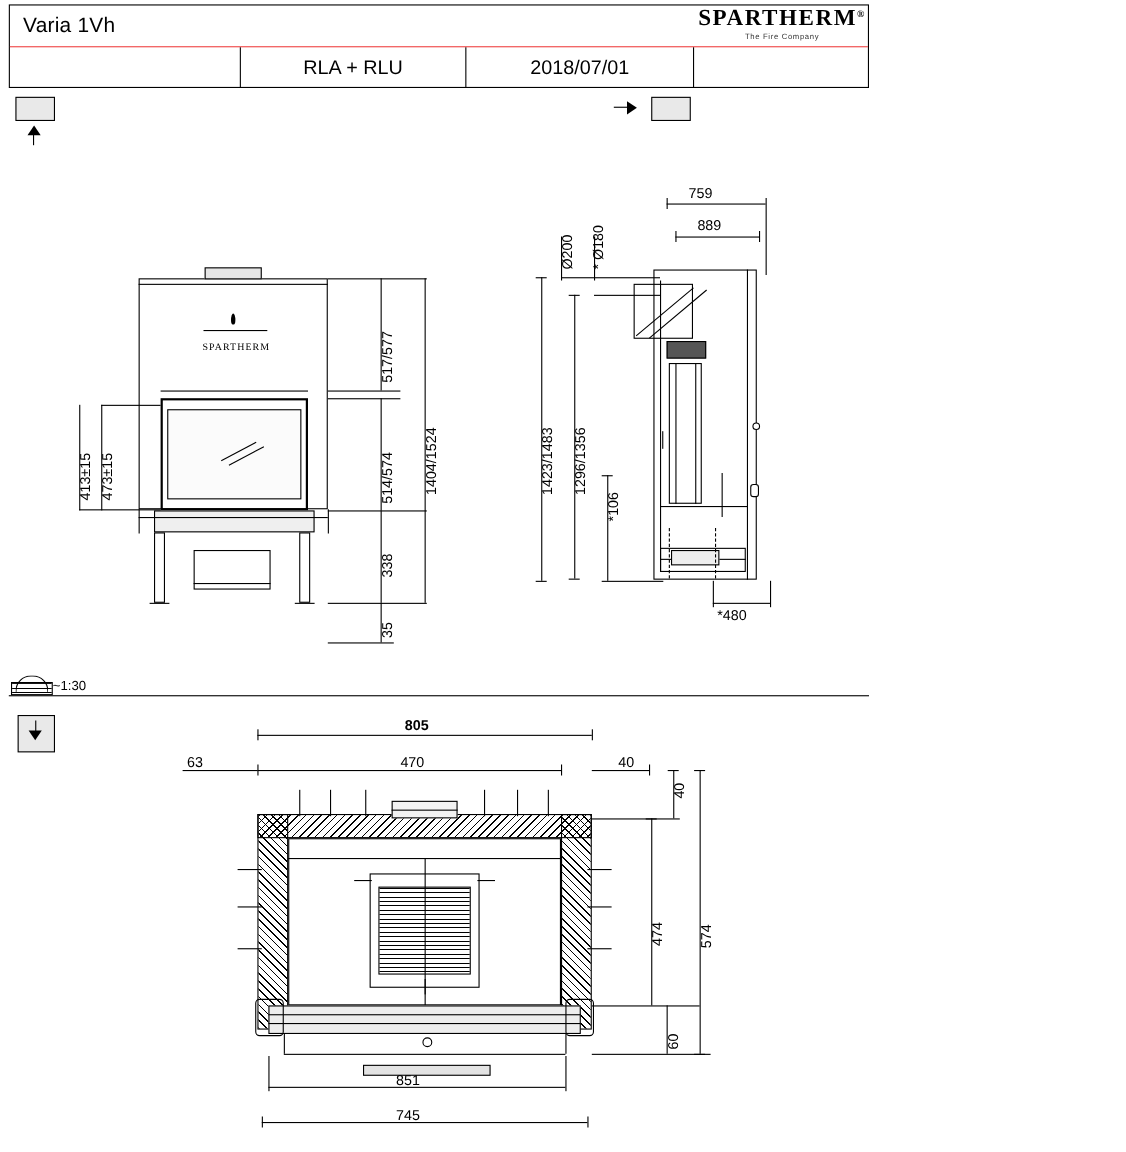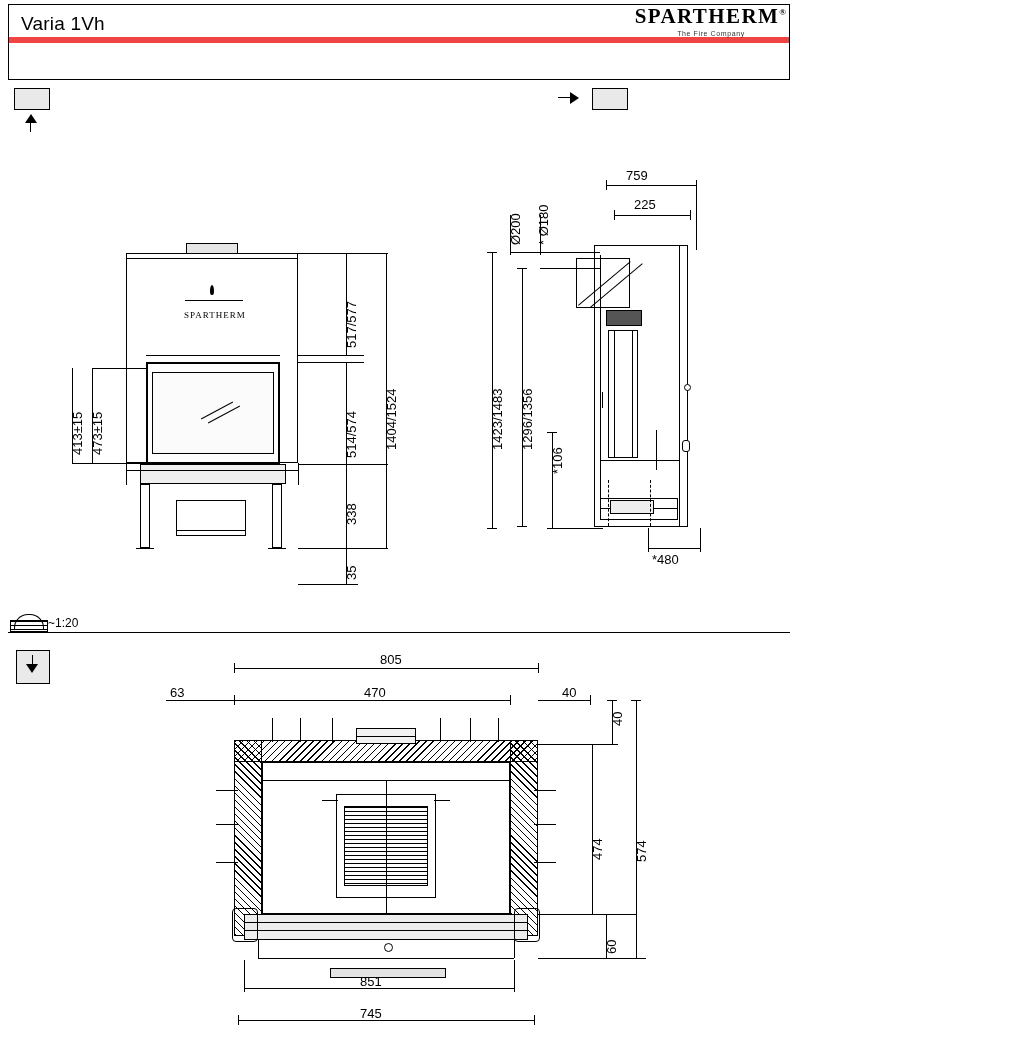--- a/index.html
+++ b/index.html
@@ -1,21 +1,21 @@
 <!DOCTYPE html>
 <html><head>
 <meta charset="utf-8">
 <style>
   html,body{margin:0;padding:0;background:#ffffff;}
   body{width:1024px;height:1047px;position:relative;font-family:"Liberation Sans",sans-serif;color:#000;overflow:hidden;}
   .sheet{position:absolute;left:0;top:0;width:1024px;height:1047px;}
 
   
   .titleblock{position:absolute;left:8px;top:4px;width:782px;height:76px;border:1px solid #000;box-sizing:border-box;}
-  .tb-row1{position:absolute;left:0;top:0;width:100%;height:38px;border-bottom:6px solid #ef4444;box-sizing:border-box;}
+  .tb-row1{position:absolute;left:0;top:0;width:100%;height:38px;border-bottom:1px solid #ef4444;box-sizing:border-box;}
   .tb-title{position:absolute;left:12px;top:8px;font-size:19px;letter-spacing:.2px;}
   .tb-row2{position:absolute;left:0;top:38px;width:100%;height:37px;}
   .tb-c1{position:absolute;left:0;top:0;width:210px;height:37px;border-right:1px solid #000;box-sizing:border-box;}
   .tb-c2{position:absolute;left:210px;top:0;width:205px;height:37px;border-right:1px solid #000;box-sizing:border-box;display:flex;align-items:center;justify-content:center;font-size:18px;}
   .tb-c3{position:absolute;left:415px;top:0;width:207px;height:37px;border-right:1px solid #000;box-sizing:border-box;display:flex;align-items:center;justify-content:center;font-size:18px;}
   .tb-logo{position:absolute;left:622px;top:-38px;width:160px;height:75px;display:flex;flex-direction:column;align-items:center;justify-content:center;}
   .logo-flame{width:26px;height:30px;position:relative;}
   .logo-word{font-family:"Liberation Serif",serif;font-size:21px;letter-spacing:1.4px;font-weight:700;margin-top:1px;}
   .logo-reg{font-size:9px;vertical-align:super;}
   .logo-sub{font-size:7px;letter-spacing:.6px;color:#333;margin-top:1px;}
@@ -46,20 +46,25 @@
 </style>
 </head>
 <body>
 
 <div class="sheet">
 
   <div class="titleblock">
     <div class="tb-row1">
       <div class="tb-title">Varia 1Vh</div>
     </div>
+    <div class="tb-row2">
+      <div class="tb-c1"></div>
+      <div class="tb-c2">RLA + RLU</div>
+      <div class="tb-c3">2018/07/01</div>
+    </div>
     <div class="tb-logo">
       <div class="logo-flame">
         
       </div>
       <div class="logo-word"><span>SPARTHERM</span><span class="logo-reg">®</span></div>
       <div class="logo-sub">The Fire Company</div>
     </div>
   </div>
 
   <div class="icon-box" style="left:14px;top:88px;width:34px;height:20px;"></div>
@@ -162,21 +167,21 @@
     <div class="dim vert" style="left:508px;top:245px;">Ø200</div>
     <div class="dim vert" style="left:536px;top:245px;">* Ø180</div>
 
     <div class="ln h1" style="left:606px;top:185px;width:90px;"></div>
     <div class="ln v1" style="left:606px;top:180px;height:10px;"></div>
     <div class="ln v1" style="left:696px;top:180px;height:10px;"></div>
     <div class="dim" style="left:626px;top:168px;">759</div>
     <div class="ln h1" style="left:614px;top:215px;width:76px;"></div>
     <div class="ln v1" style="left:614px;top:210px;height:10px;"></div>
     <div class="ln v1" style="left:690px;top:210px;height:10px;"></div>
-    <div class="dim" style="left:634px;top:197px;">225</div>
+    <div class="dim" style="left:634px;top:197px;">889</div>
     <div class="ln v1" style="left:696px;top:190px;height:60px;"></div>
 
     <div class="ln v1" style="left:492px;top:252px;height:276px;"></div>
     <div class="ln h1" style="left:487px;top:252px;width:10px;"></div>
     <div class="ln h1" style="left:487px;top:528px;width:10px;"></div>
     <div class="dim vert" style="left:490px;top:450px;">1423/1483</div>
 
     <div class="ln v1" style="left:522px;top:268px;height:258px;"></div>
     <div class="ln h1" style="left:517px;top:268px;width:10px;"></div>
     <div class="ln h1" style="left:517px;top:526px;width:10px;"></div>
@@ -191,21 +196,21 @@
     <div class="ln v1" style="left:648px;top:528px;height:24px;"></div>
     <div class="ln v1" style="left:700px;top:528px;height:24px;"></div>
     <div class="dim" style="left:652px;top:552px;">*480</div>
   </div>
 
   <div class="sep"></div>
   <div style="position:absolute;left:10px;top:612px;width:36px;height:18px;">
     <div style="position:absolute;left:0;top:8px;width:36px;height:10px;border:1px solid #000;" class="grille"></div>
     <div style="position:absolute;left:4px;top:2px;width:28px;height:14px;border:1px solid #000;border-bottom:none;border-radius:14px 14px 0 0;"></div>
   </div>
-  <div class="scale-lbl" style="left:48px;top:616px;">~1:20</div>
+  <div class="scale-lbl" style="left:48px;top:616px;">~1:30</div>
 
   <div class="icon-box" style="left:16px;top:650px;width:32px;height:32px;"></div>
   <div class="arrow-down" style="left:26px;top:664px;"></div>
   <div class="ln v1" style="left:32px;top:655px;height:10px;"></div>
 
   <div>
 
     <div class="box hatch" style="left:234px;top:740px;width:28px;height:196px;"></div>
     <div class="box hatch" style="left:510px;top:740px;width:28px;height:196px;"></div>
     <div class="box hatch2" style="left:234px;top:740px;width:304px;height:22px;"></div>
@@ -243,21 +248,21 @@
     <div class="box" style="left:514px;top:908px;width:26px;height:34px;border-radius:4px;"></div>
     <div class="box" style="left:330px;top:968px;width:116px;height:10px;background:#e3e3e3;"></div>
     <div class="ln h1" style="left:258px;top:958px;width:256px;"></div>
     <div class="ln v1" style="left:258px;top:940px;height:18px;"></div>
     <div class="ln v1" style="left:514px;top:940px;height:18px;"></div>
     <div style="position:absolute;left:384px;top:943px;width:7px;height:7px;border:1px solid #000;border-radius:50%;"></div>
 
     <div class="ln h1" style="left:234px;top:668px;width:304px;"></div>
     <div class="ln v1" style="left:234px;top:663px;height:10px;"></div>
     <div class="ln v1" style="left:538px;top:663px;height:10px;"></div>
-    <div class="dim" style="left:380px;top:652px;">805</div>
+    <div class="dim" style="left:368px;top:652px;font-weight:bold;">805</div>
 
     <div class="ln h1" style="left:234px;top:700px;width:276px;"></div>
     <div class="ln v1" style="left:234px;top:695px;height:10px;"></div>
     <div class="ln v1" style="left:510px;top:695px;height:10px;"></div>
     <div class="dim" style="left:364px;top:685px;">470</div>
 
     <div class="ln h1" style="left:166px;top:700px;width:68px;"></div>
     <div class="dim" style="left:170px;top:685px;">63</div>
 
     <div class="ln h1" style="left:538px;top:700px;width:52px;"></div>

